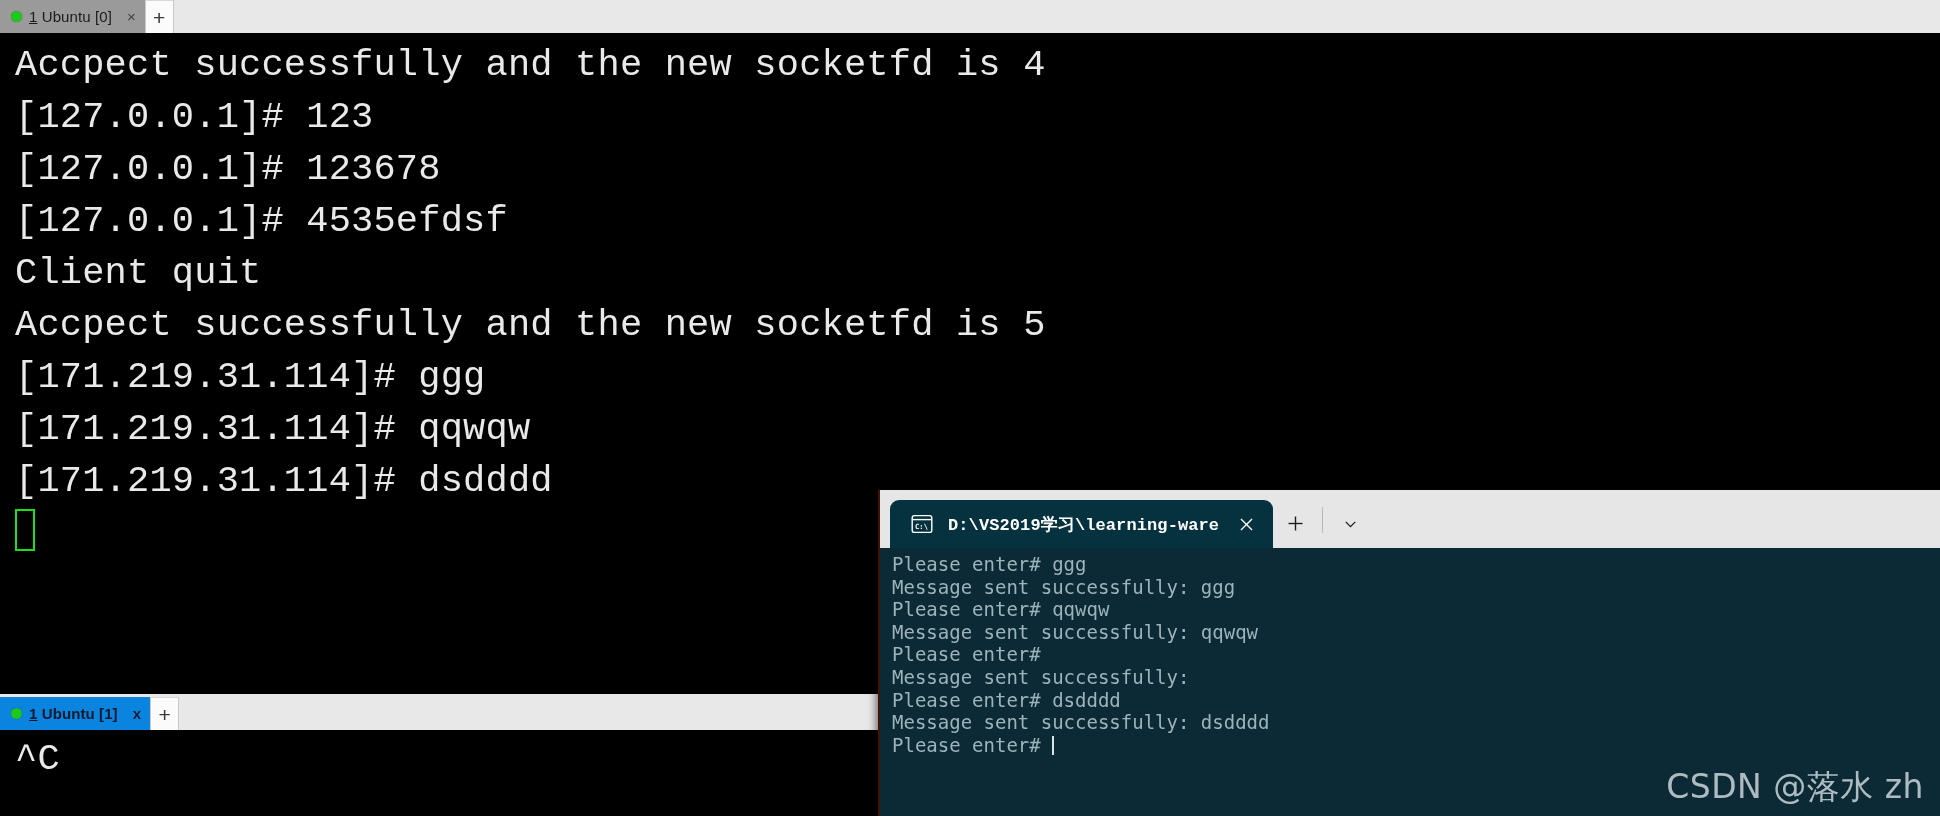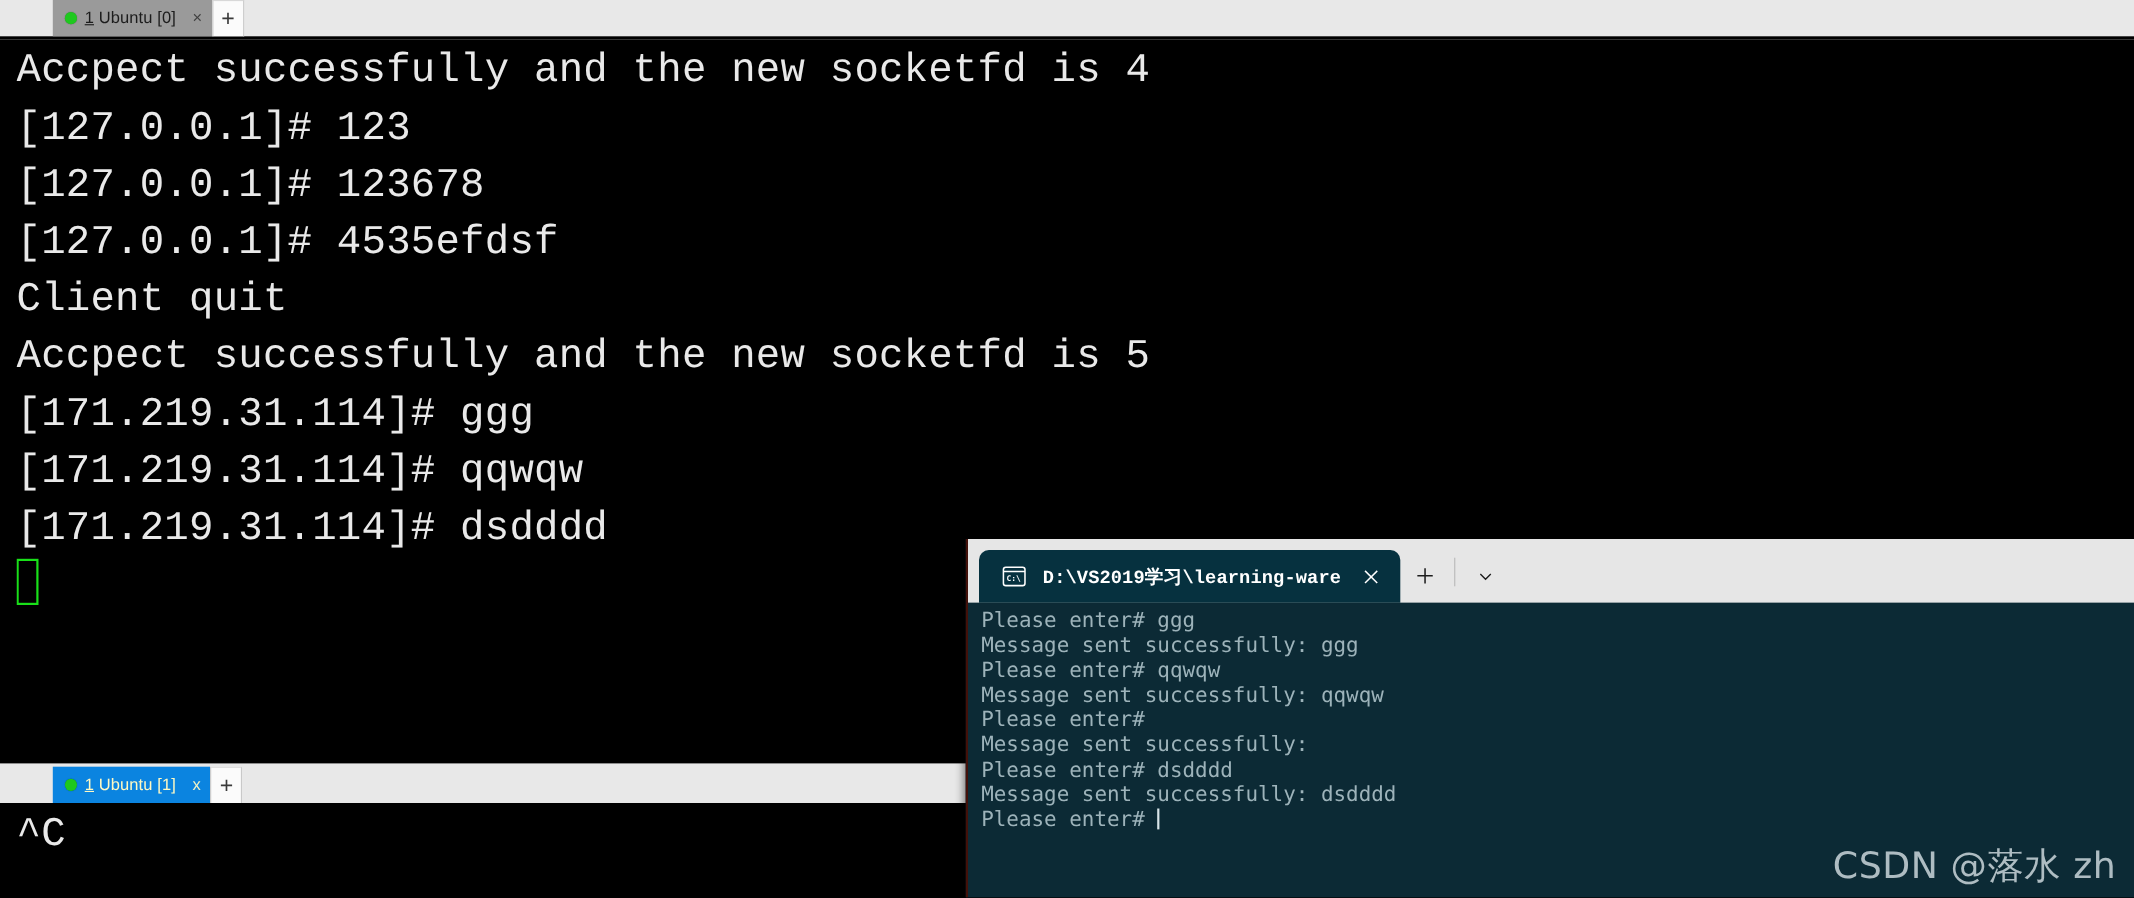--- a/index.html
+++ b/index.html
@@ -28,21 +28,20 @@
   
   .tabstrip {
     position: absolute;
     left: 0;
     height: 36px;
     background: #e8e8e8;
     border-bottom: 3px solid #000000;
     display: flex;
     align-items: flex-end;
     box-sizing: border-box;
-    padding-left: 48px;
   }
   .tabstrip.second {
     border-bottom: none;
   }
   .tab {
     height: 33px;
     display: flex;
     align-items: center;
     gap: 7px;
     padding: 0 9px 0 11px;
@@ -51,21 +50,22 @@
     color: #1b2733;
     cursor: default;
     user-select: none;
   }
   .tab.inactive {
     background: #9a9a9a;
     color: #1c1c1c;
   }
   .tab.active-blue {
     background: #0b84e0;
-    color: #fef9c3;
+    color: #0f172a;
+    font-weight: bold;
   }
   .status-dot {
     width: 11px;
     height: 11px;
     border-radius: 50%;
     background: #1ec81e;
     flex: 0 0 auto;
     box-shadow: 0 0 1px rgba(0,0,0,.45);
   }
   .tab-label {

